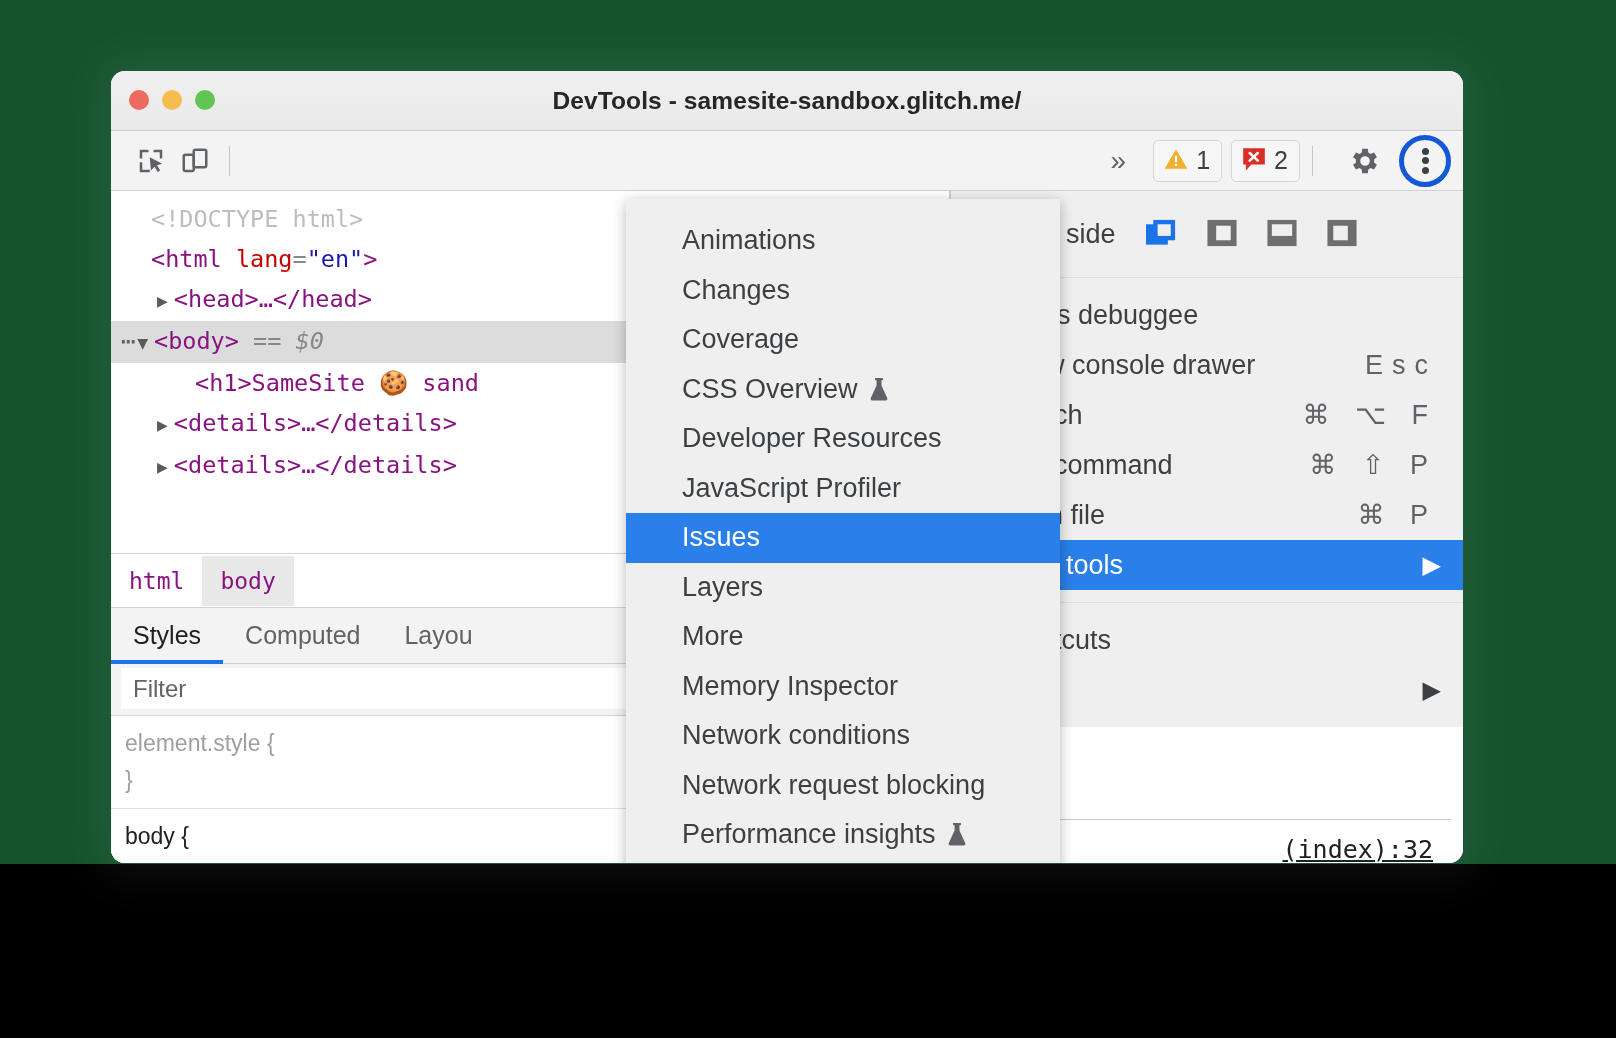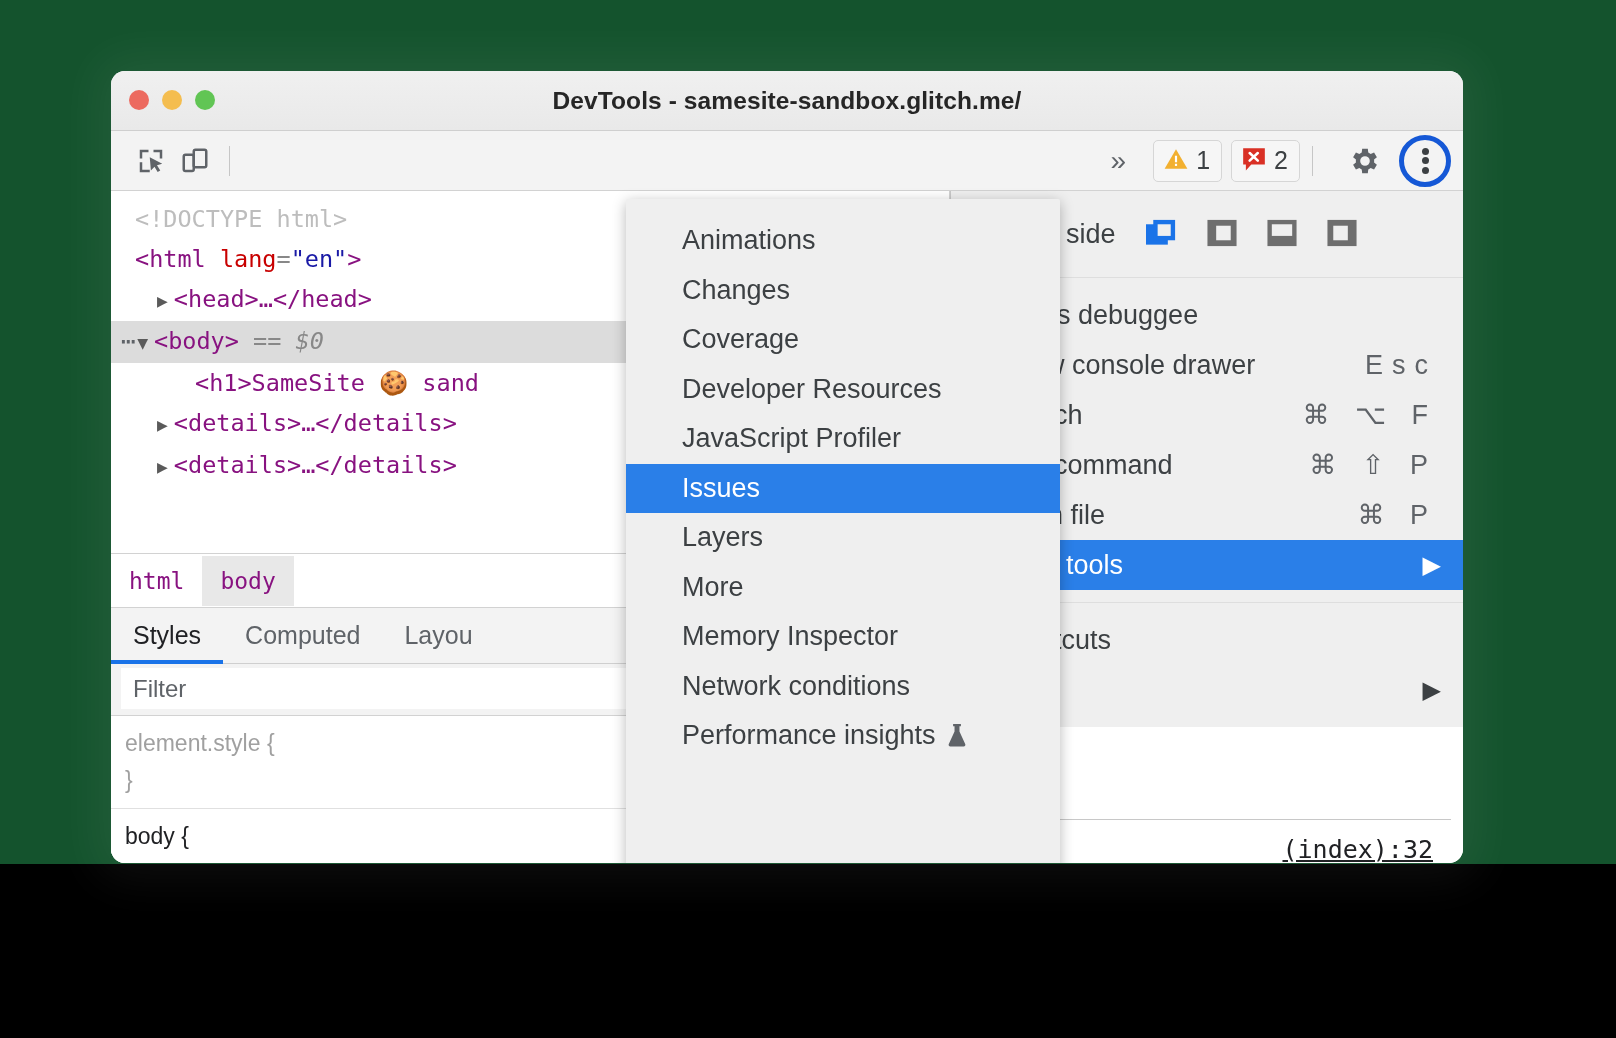--- a/index.html
+++ b/index.html
@@ -158,21 +158,21 @@
 
   
   .dom-tree {
     font-family: "DejaVu Sans Mono", monospace;
     font-size: 23.5px;
     line-height: 40px;
     padding: 8px 0 0 0;
     color: #881280;
   }
   .dom-row {
-    padding-left: 24px;
+    padding-left: 40px;
     white-space: nowrap;
   }
   .dom-row.selected {
     background: #dcdcdc;
     padding-left: 0;
   }
   .dot3 { color: #5f6368; letter-spacing: 2px; padding-left: 10px; }
   .tri { color: #5a5a5a; font-size: 18px; padding-right: 6px; }
   .doctype { color: #bdbdbd; }
   .tagname { color: #881280; }
@@ -605,39 +605,50 @@
       <div class="fly-item">
         <span>Animations</span>
       </div>
       <div class="fly-item">
         <span>Changes</span>
       </div>
       <div class="fly-item">
         <span>Coverage</span>
       </div>
       <div class="fly-item">
+        <span>CSS Overview</span>
+        <span class="flask">
+          <svg width="22" height="26" viewBox="0 0 16 20">
+            <path d="M5 1.6 h6 v1.6 H9.9 v4.2 L14.3 17 a1.3 1.3 0 0 1 -1.2 1.9 H2.9 A1.3 1.3 0 0 1 1.7 17 L6.1 7.4 V3.2 H5 Z" fill="#5f6368"></path>
+          </svg>
+        </span>
+      </div>
+      <div class="fly-item">
         <span>Developer Resources</span>
       </div>
       <div class="fly-item">
         <span>JavaScript Profiler</span>
       </div>
       <div class="fly-item sel">
         <span>Issues</span>
       </div>
       <div class="fly-item">
         <span>Layers</span>
       </div>
       <div class="fly-item">
         <span>More</span>
       </div>
       <div class="fly-item">
         <span>Memory Inspector</span>
       </div>
       <div class="fly-item">
         <span>Network conditions</span>
+      </div>
+      <div class="fly-item">
+        <span>Network request blocking</span>
       </div>
       <div class="fly-item">
         <span>Performance insights</span>
         <span class="flask">
           <svg width="22" height="26" viewBox="0 0 16 20">
             <path d="M5 1.6 h6 v1.6 H9.9 v4.2 L14.3 17 a1.3 1.3 0 0 1 -1.2 1.9 H2.9 A1.3 1.3 0 0 1 1.7 17 L6.1 7.4 V3.2 H5 Z" fill="#5f6368"></path>
           </svg>
         </span>
       </div>
       <div class="fly-item">

